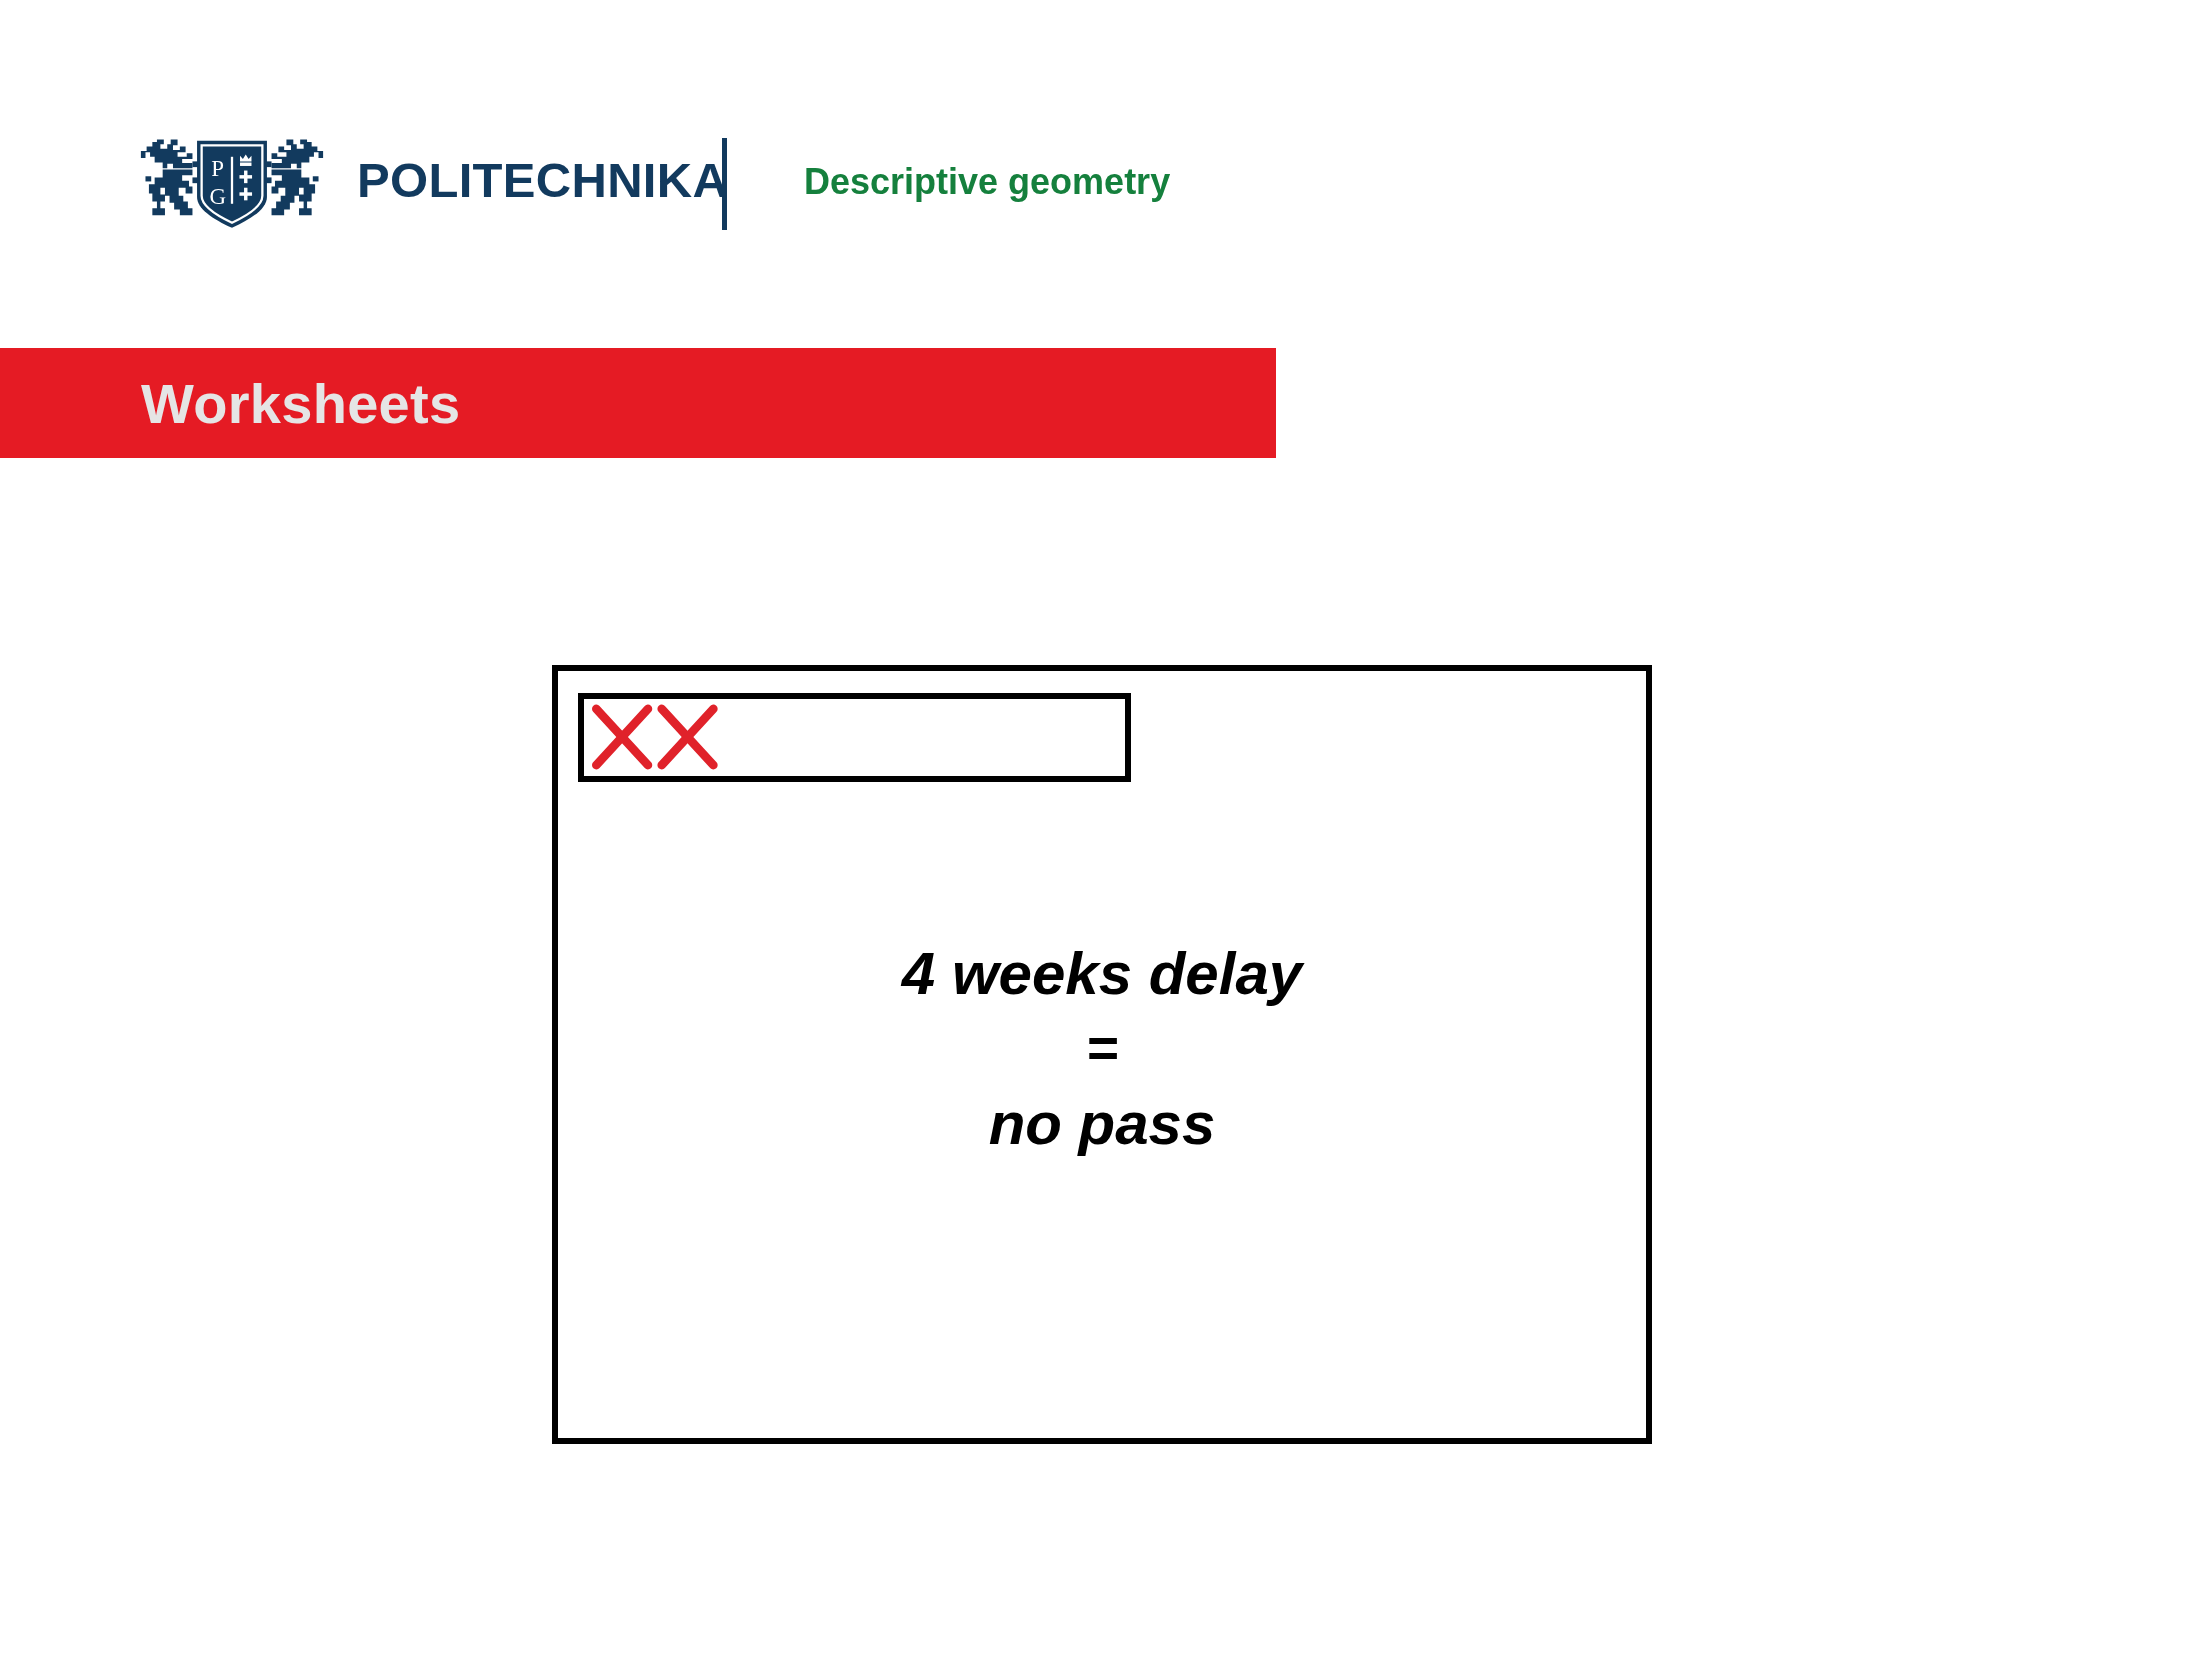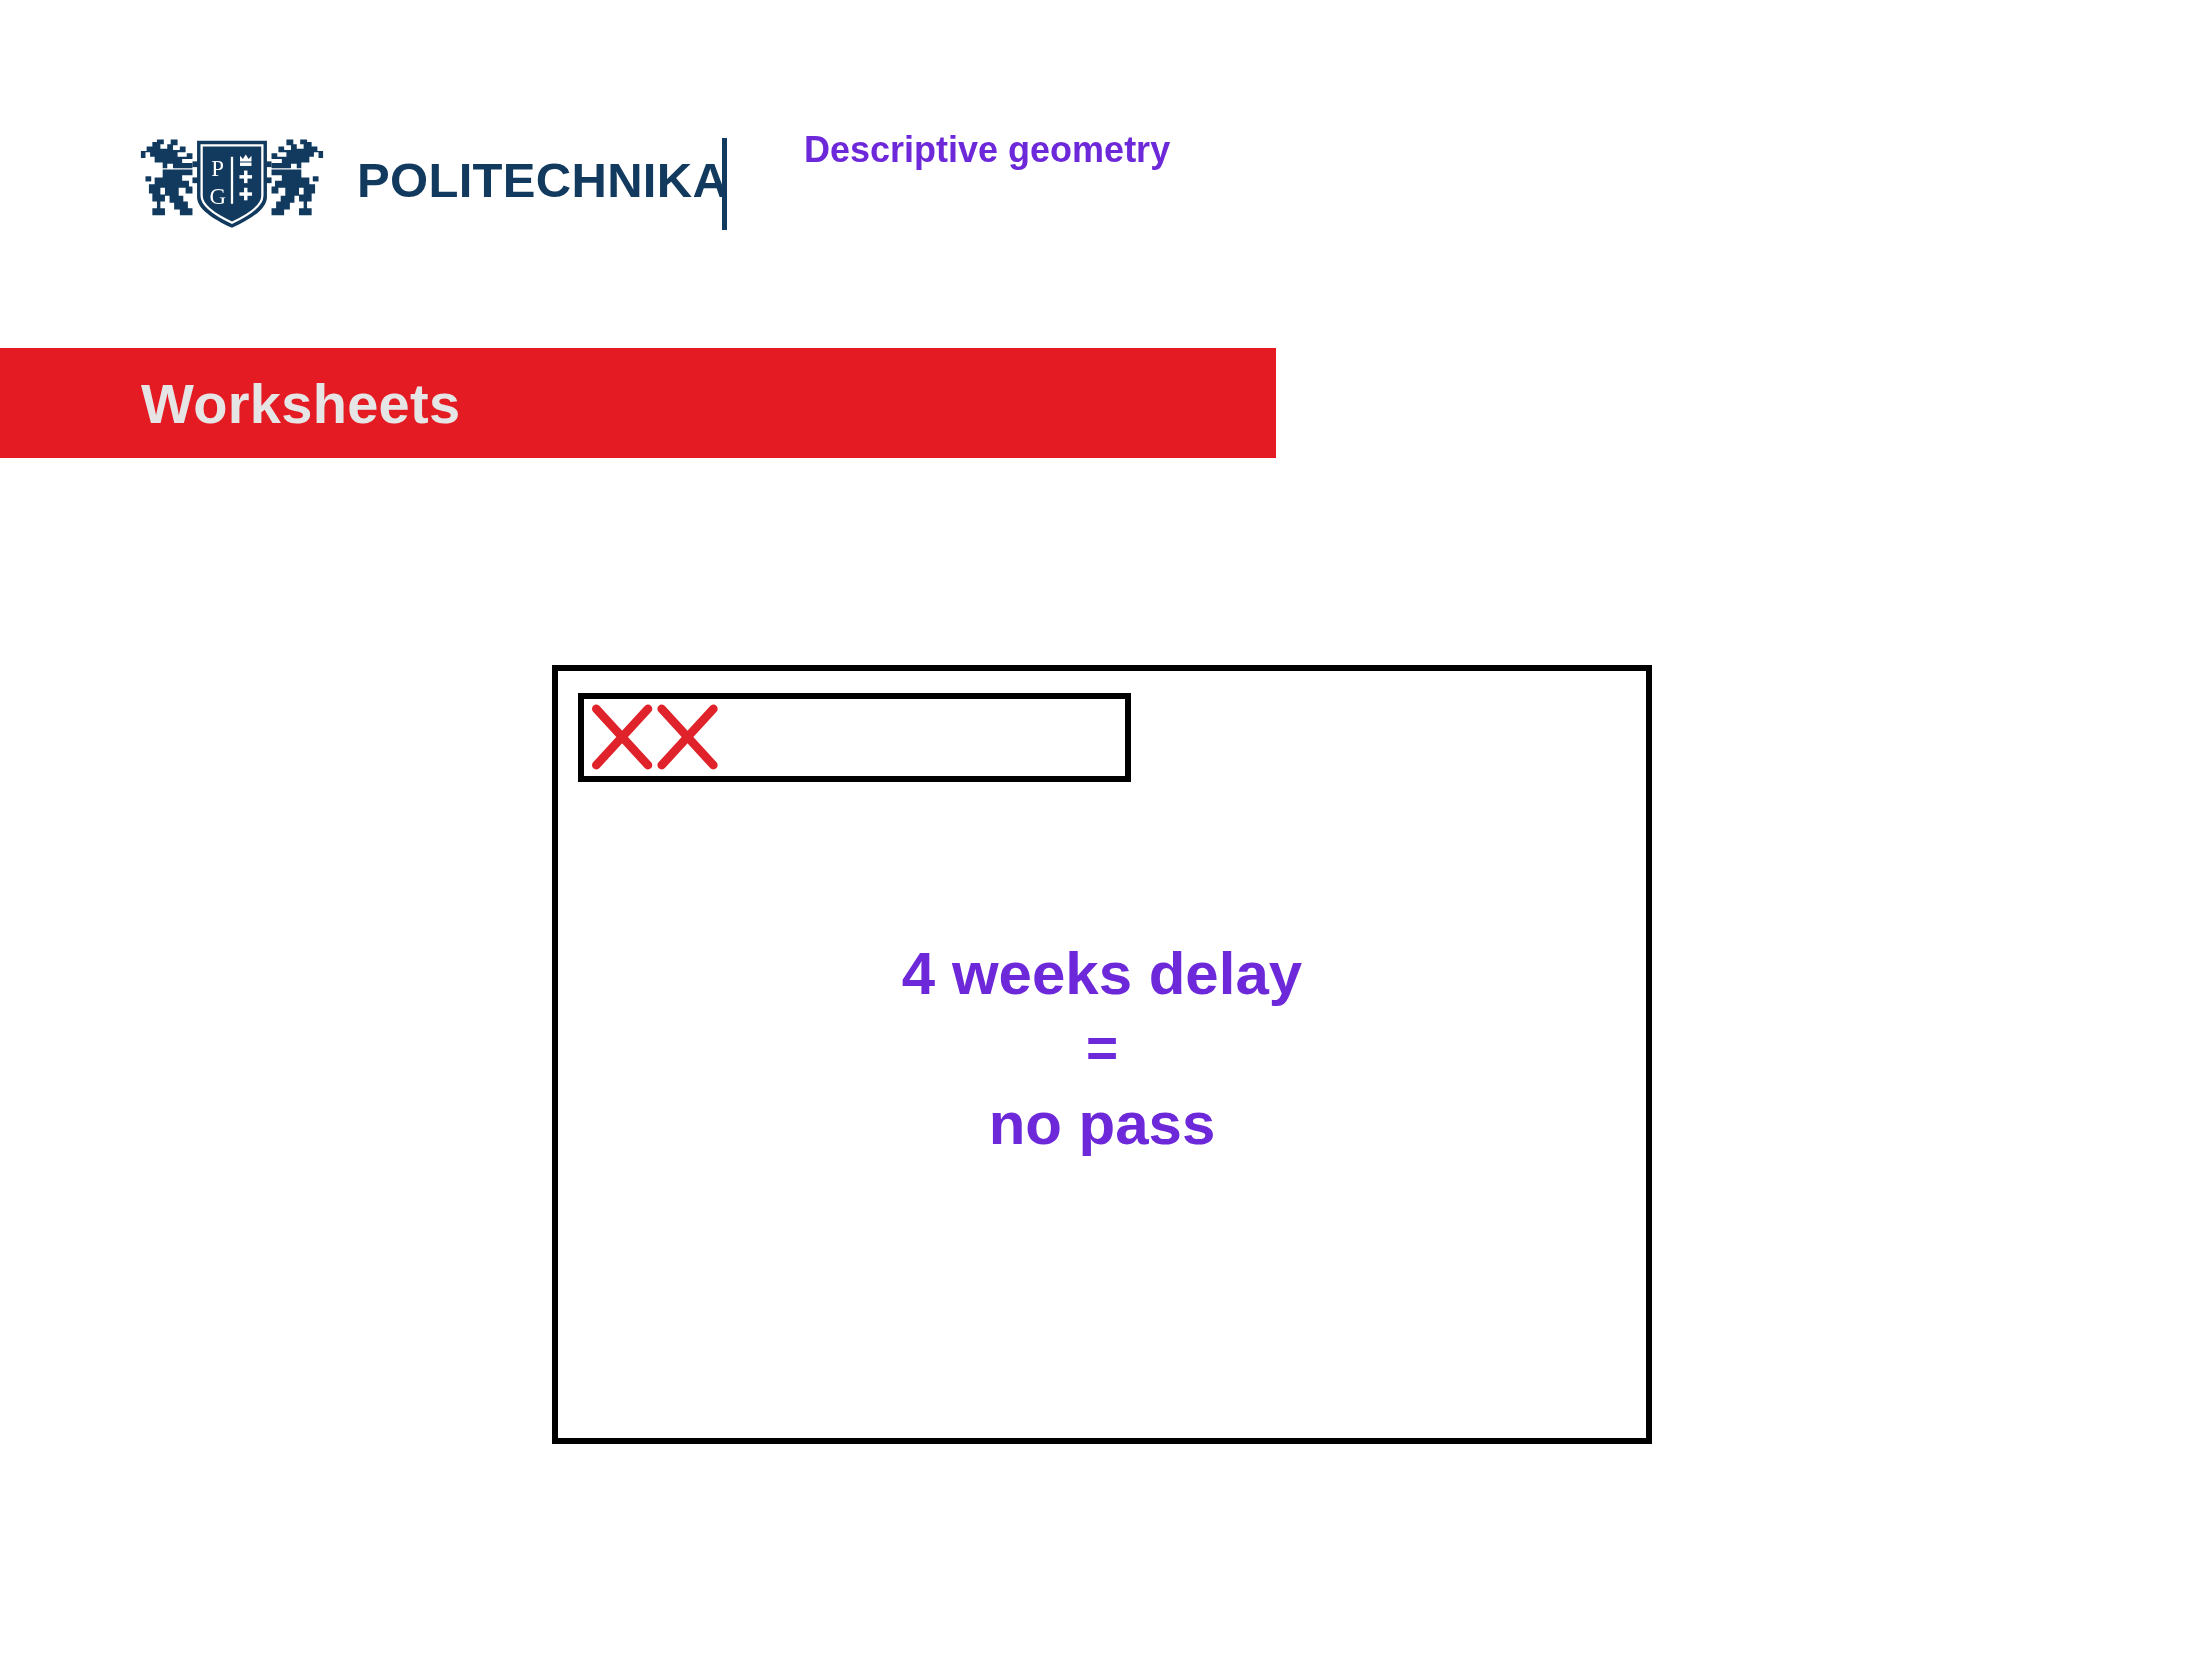--- a/index.html
+++ b/index.html
@@ -72,23 +72,24 @@
     top: 131px;
     width: 1263px;
     display: flex;
     flex-direction: column;
     justify-content: center;
     gap: 12.6px;
   }
   .subtitle-line {
     font-size: 36px;
     font-weight: bold;
-    color: #6d28d9;
+    color: #15803d;
     white-space: nowrap;
     line-height: 1.05;
+    margin-top: 32px;
   }
 
   
   #section-banner {
     position: absolute;
     left: 0;
     top: 348px;
     width: 1276px;
     height: 110px;
     background: #e51b24;
@@ -143,22 +144,23 @@
     top: 264px;
     width: 100%;
     text-align: center;
     color: #123a5e;
     font-weight: bold;
     line-height: 1.30;
   }
   .message-line {
     font-size: 60px;
     font-weight: bold;
-    color: #6d28d9;
-    white-space: nowrap;
+    color: #000000;
+    white-space: nowrap;
+    font-style: italic;
   }
   .message-line.equals {
     font-size: 55px;
     letter-spacing: 0;
   }
 </style>
 </head>
 <body>
 
 <div id="slide-header">

